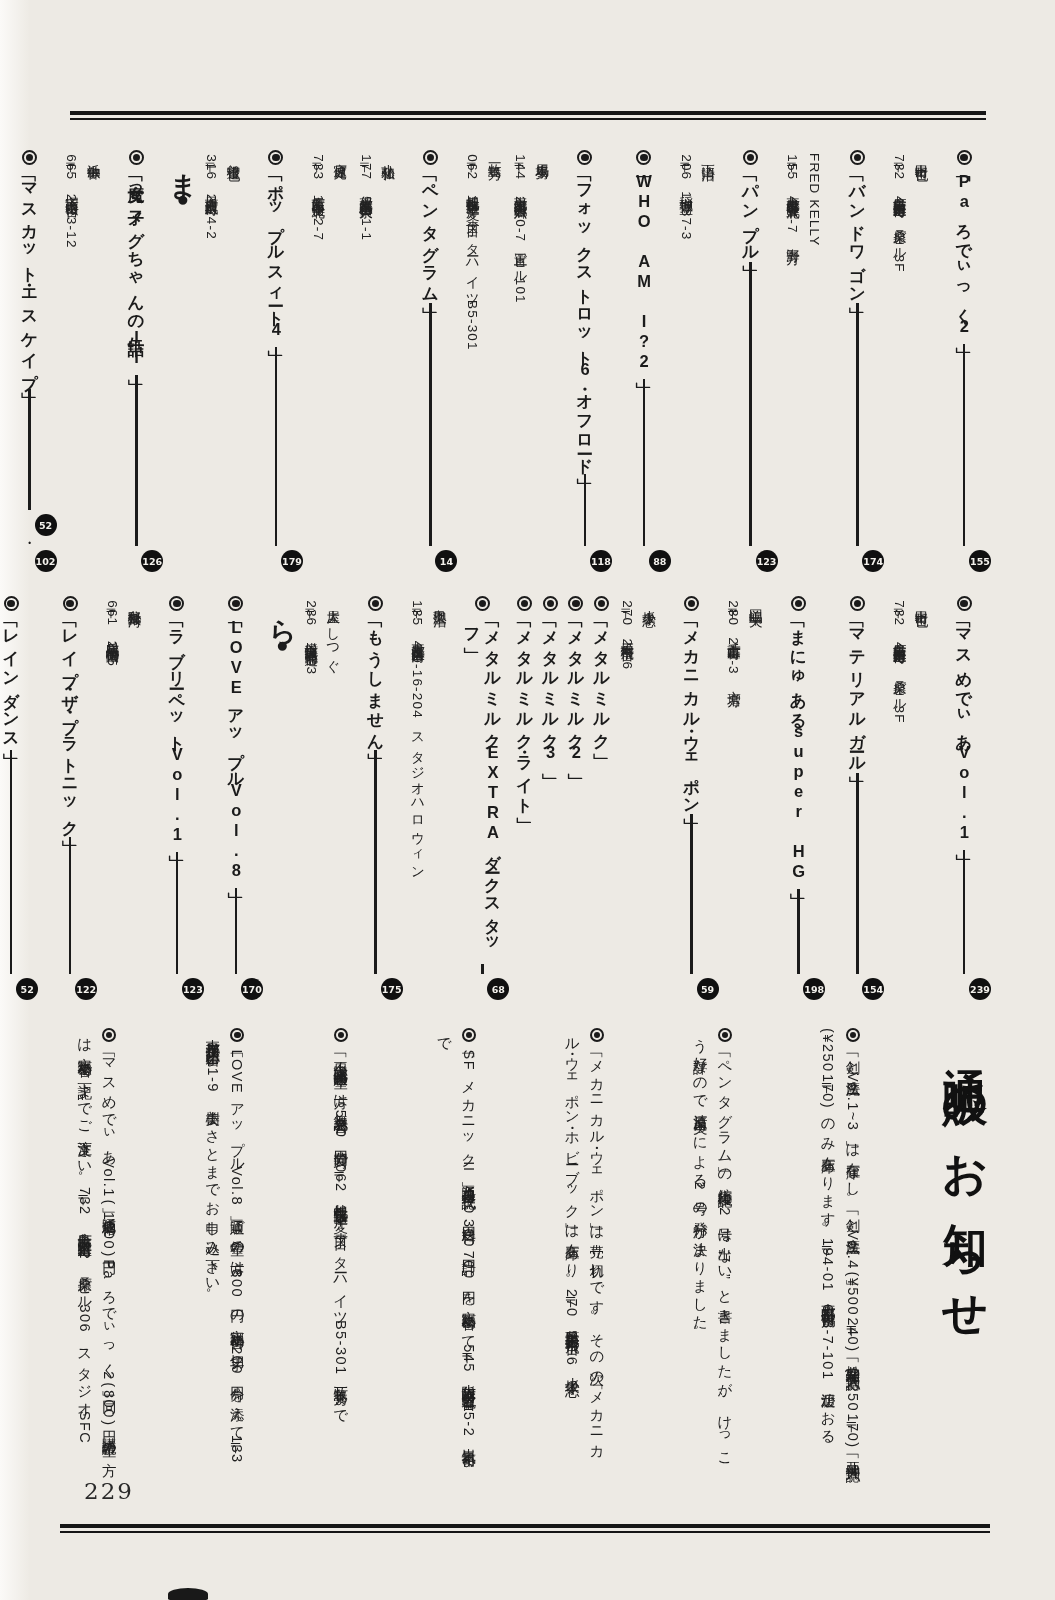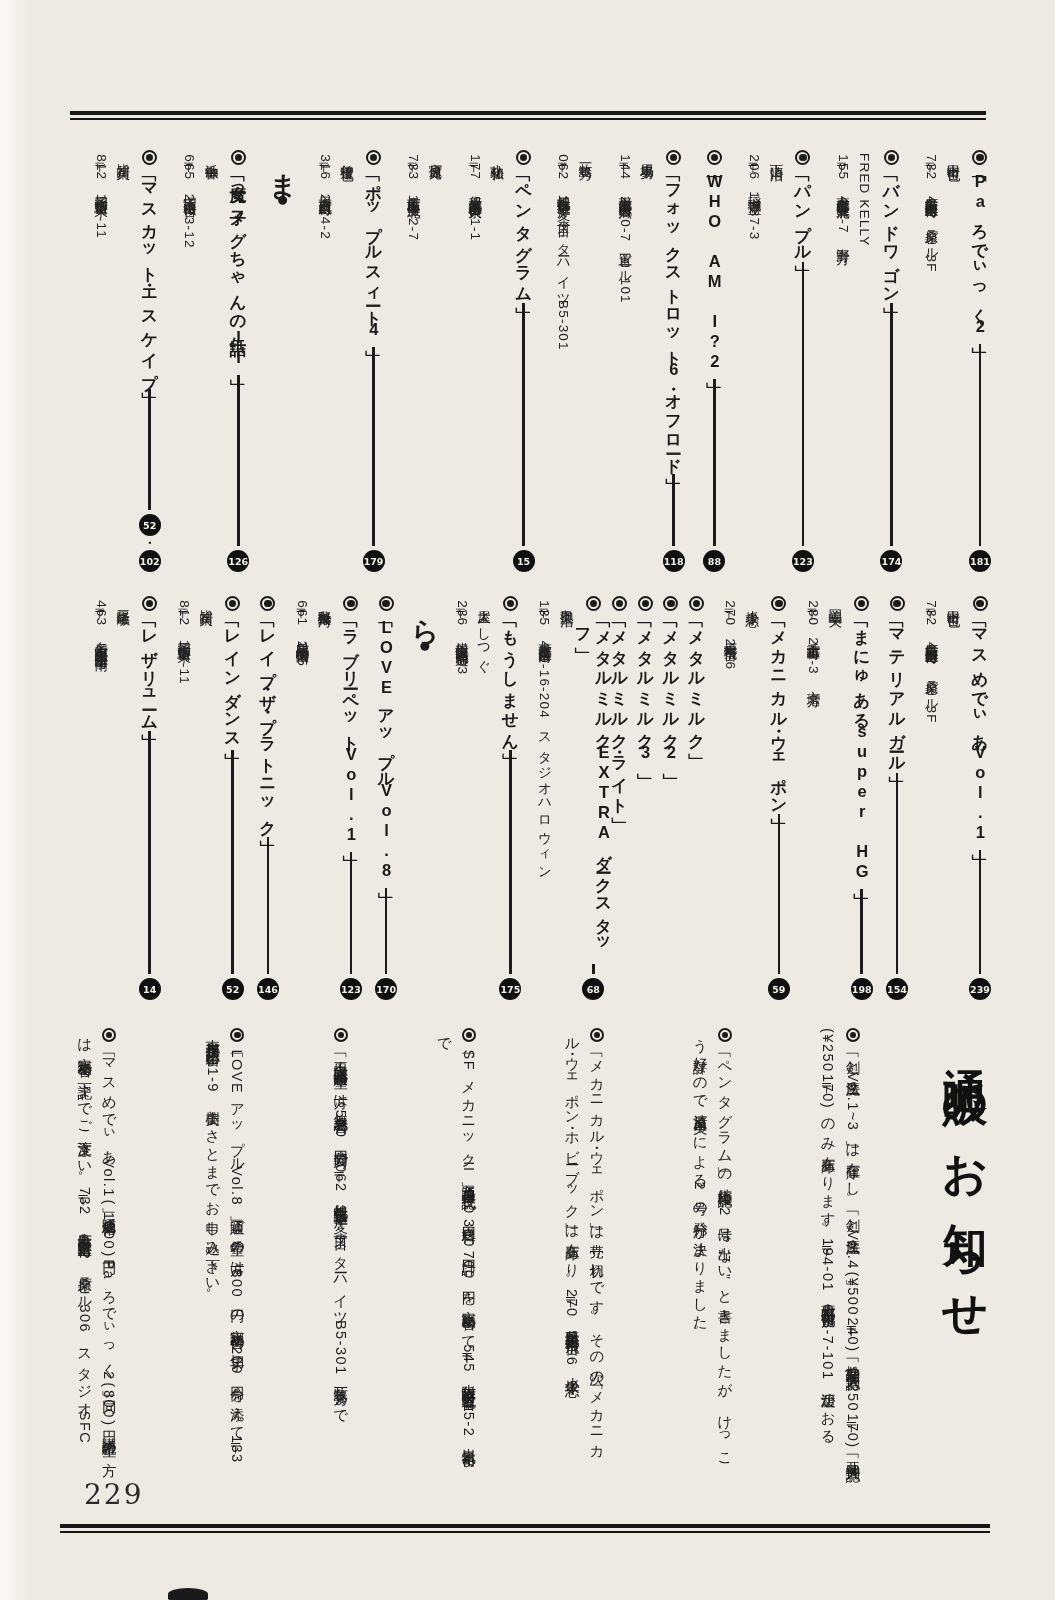--- a/index.html
+++ b/index.html
@@ -49,21 +49,21 @@
   .iname{font-weight:normal;}
 
   .bullet{display:inline-block;flex:0 0 auto;width:15px;height:15px;
           border:2.5px solid var(--ink);border-radius:50%;position:relative;box-sizing:border-box;}
   .bullet::after{content:"";position:absolute;inset:1.8px;background:var(--ink);border-radius:50%;}
   .leader{flex:1 0 10px;width:2.6px;background:var(--ink);margin:5px 0 4px 0;}
   .badges{flex:0 0 auto;display:flex;flex-direction:column;align-items:center;gap:1px;}
   .badge{width:22px;height:22px;border-radius:50%;background:#101010;color:#f3f1ec;
          display:flex;align-items:center;justify-content:center;
          font-size:9.5px;font-weight:bold;letter-spacing:0;
-         font-family:"DejaVu Sans",sans-serif;}
+         font-family:"DejaVu Sans",sans-serif;margin-left:32px;}
   .bsep{font-size:12px;font-weight:bold;line-height:1;}
 
   .marker{display:flex;flex-direction:column;align-items:center;gap:3px;padding-top:4px;margin-left:6px;}
   .marker .mchar{writing-mode:vertical-rl;text-orientation:upright;
                  font-size:27px;font-weight:bold;line-height:1;}
   .marker .mdot{font-size:21px;line-height:1;}
 
   .bottom-section{position:absolute;top:1028px;left:72px;right:60px;height:436px;}
   .heading{
     position:absolute;right:8px;top:4px;height:100%;margin:0;
@@ -74,38 +74,38 @@
   }
   .notices{position:absolute;left:0;right:130px;top:0;height:100%;
            display:flex;flex-direction:row-reverse;justify-content:space-between;}
   .notice{height:100%;}
   .ntext{display:block;height:100%;
          text-orientation:mixed;
          font-size:14.5px;line-height:1.7;letter-spacing:1.5px;color:#1e1e1e;}
   .ntext .bullet{width:14px;height:14px;border-width:2.2px;margin-bottom:6px;}
 
   .pagenum{position:absolute;left:84px;top:1478px;
-           font-family:"DejaVu Serif",serif;font-size:28px;letter-spacing:2px;color:#2a2a2a;}
+           font-family:"DejaVu Serif",serif;font-size:23px;letter-spacing:2px;color:#2a2a2a;}
   .smudge{position:absolute;left:168px;top:1588px;width:40px;height:12px;
           background:#191919;border-radius:50% 50% 10% 10%;}
 </style>
 </head>
 <body>
 
 <div class="page">
   <div class="rule rule-top"></div>
 
   <div class="band band-top">
       <div class="entry">
         <div class="tcol">
           <span class="bullet"></span>
           <span class="vtext title">「Paろでぃっく2」</span>
           <div class="leader"></div>
           <div class="badges">
-            <span class="badge">181</span>
+            <span class="badge">155</span>
           </div>
         </div>
         <div class="icol">
           <span class="vtext info"><span class="iname">中田哲也</span><br><span class="iaddr">〒732 広島市東区東蟹屋町4-2桑原ビル3F</span></span>
         </div>
       </div>
       <div class="entry">
         <div class="tcol">
           <span class="bullet"></span>
           <span class="vtext title">「バンドワゴン」</span>
@@ -158,21 +158,21 @@
         <div class="icol">
           <span class="vtext info"><span class="iname">牧島秀一</span><br><span class="iaddr">〒062 札幌市豊平区平岸1条5丁目スターハイツB5-301</span></span>
         </div>
       </div>
       <div class="entry">
         <div class="tcol">
           <span class="bullet"></span>
           <span class="vtext title">「ペンタグラム」</span>
           <div class="leader"></div>
           <div class="badges">
-            <span class="badge">15</span>
+            <span class="badge">14</span>
           </div>
         </div>
         <div class="icol">
           <span class="vtext info"><span class="iname">小林和弘</span><br><span class="iaddr">〒177 東京都練馬区西大泉5-11-1</span></span>
         </div>
       </div>
       <div class="entry">
         <div class="icol">
           <span class="vtext info"><span class="iname">宮原健児</span><br><span class="iaddr">〒733 広島市西区庚午北1-22-7</span></span>
         </div>
@@ -341,21 +341,21 @@
         <div class="icol">
           <span class="vtext info"><span class="iname">丸秘野銀河</span><br><span class="iaddr">〒661 兵庫県尼崎市御園225</span></span>
         </div>
       </div>
       <div class="entry">
         <div class="tcol">
           <span class="bullet"></span>
           <span class="vtext title">「レイプ・ザ・プラトニック」</span>
           <div class="leader"></div>
           <div class="badges">
-            <span class="badge">146</span>
+            <span class="badge">122</span>
           </div>
         </div>
       </div>
       <div class="entry">
         <div class="tcol">
           <span class="bullet"></span>
           <span class="vtext title">「レインダンス」</span>
           <div class="leader"></div>
           <div class="badges">
             <span class="badge">52</span>

